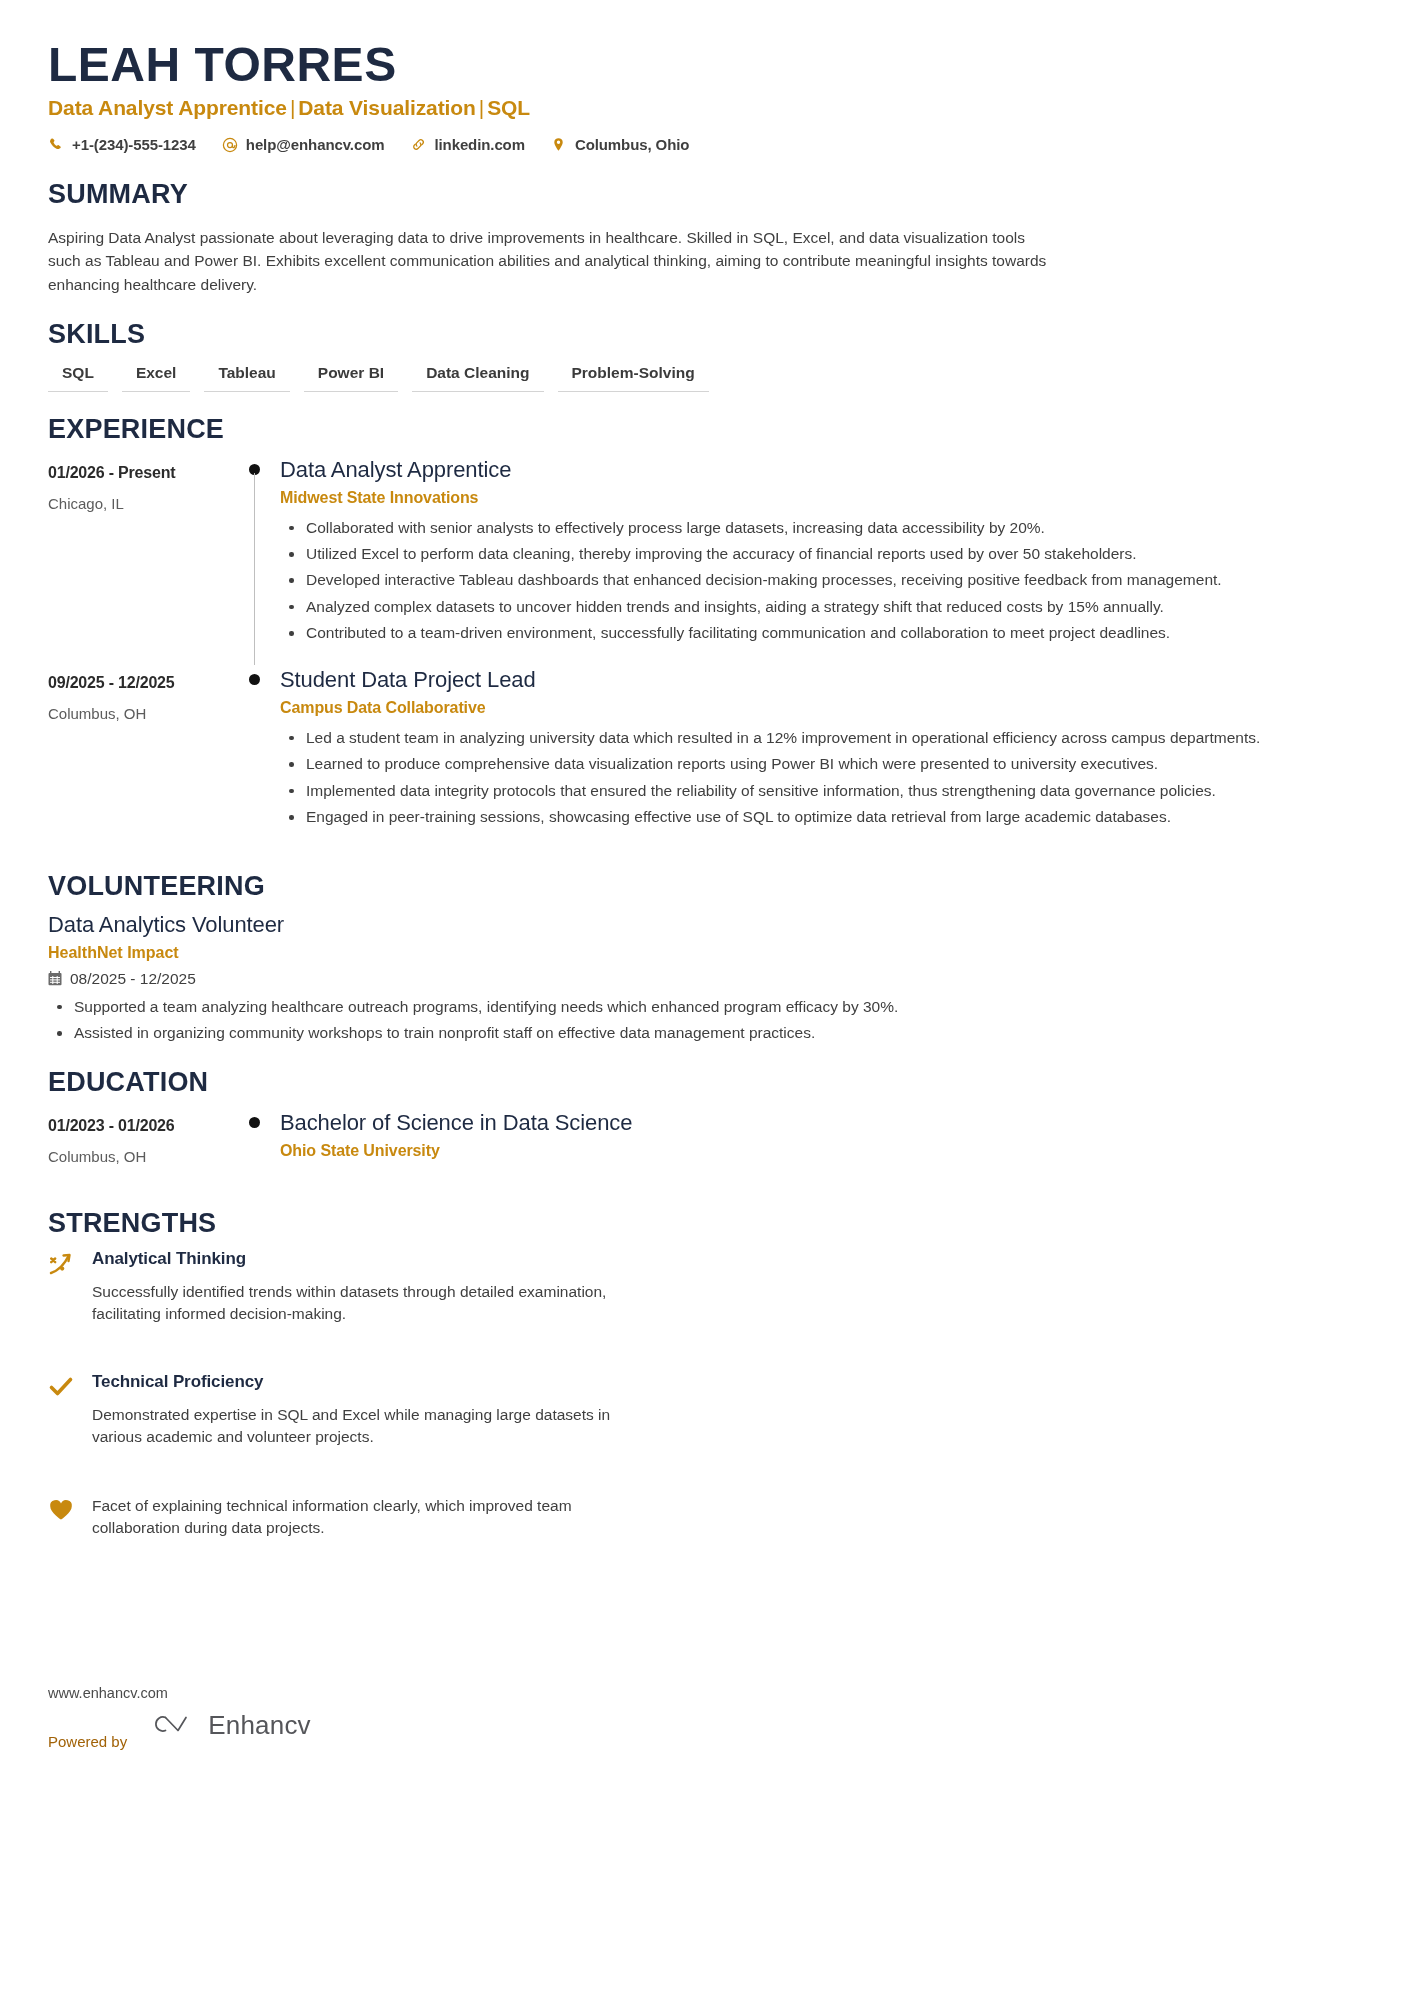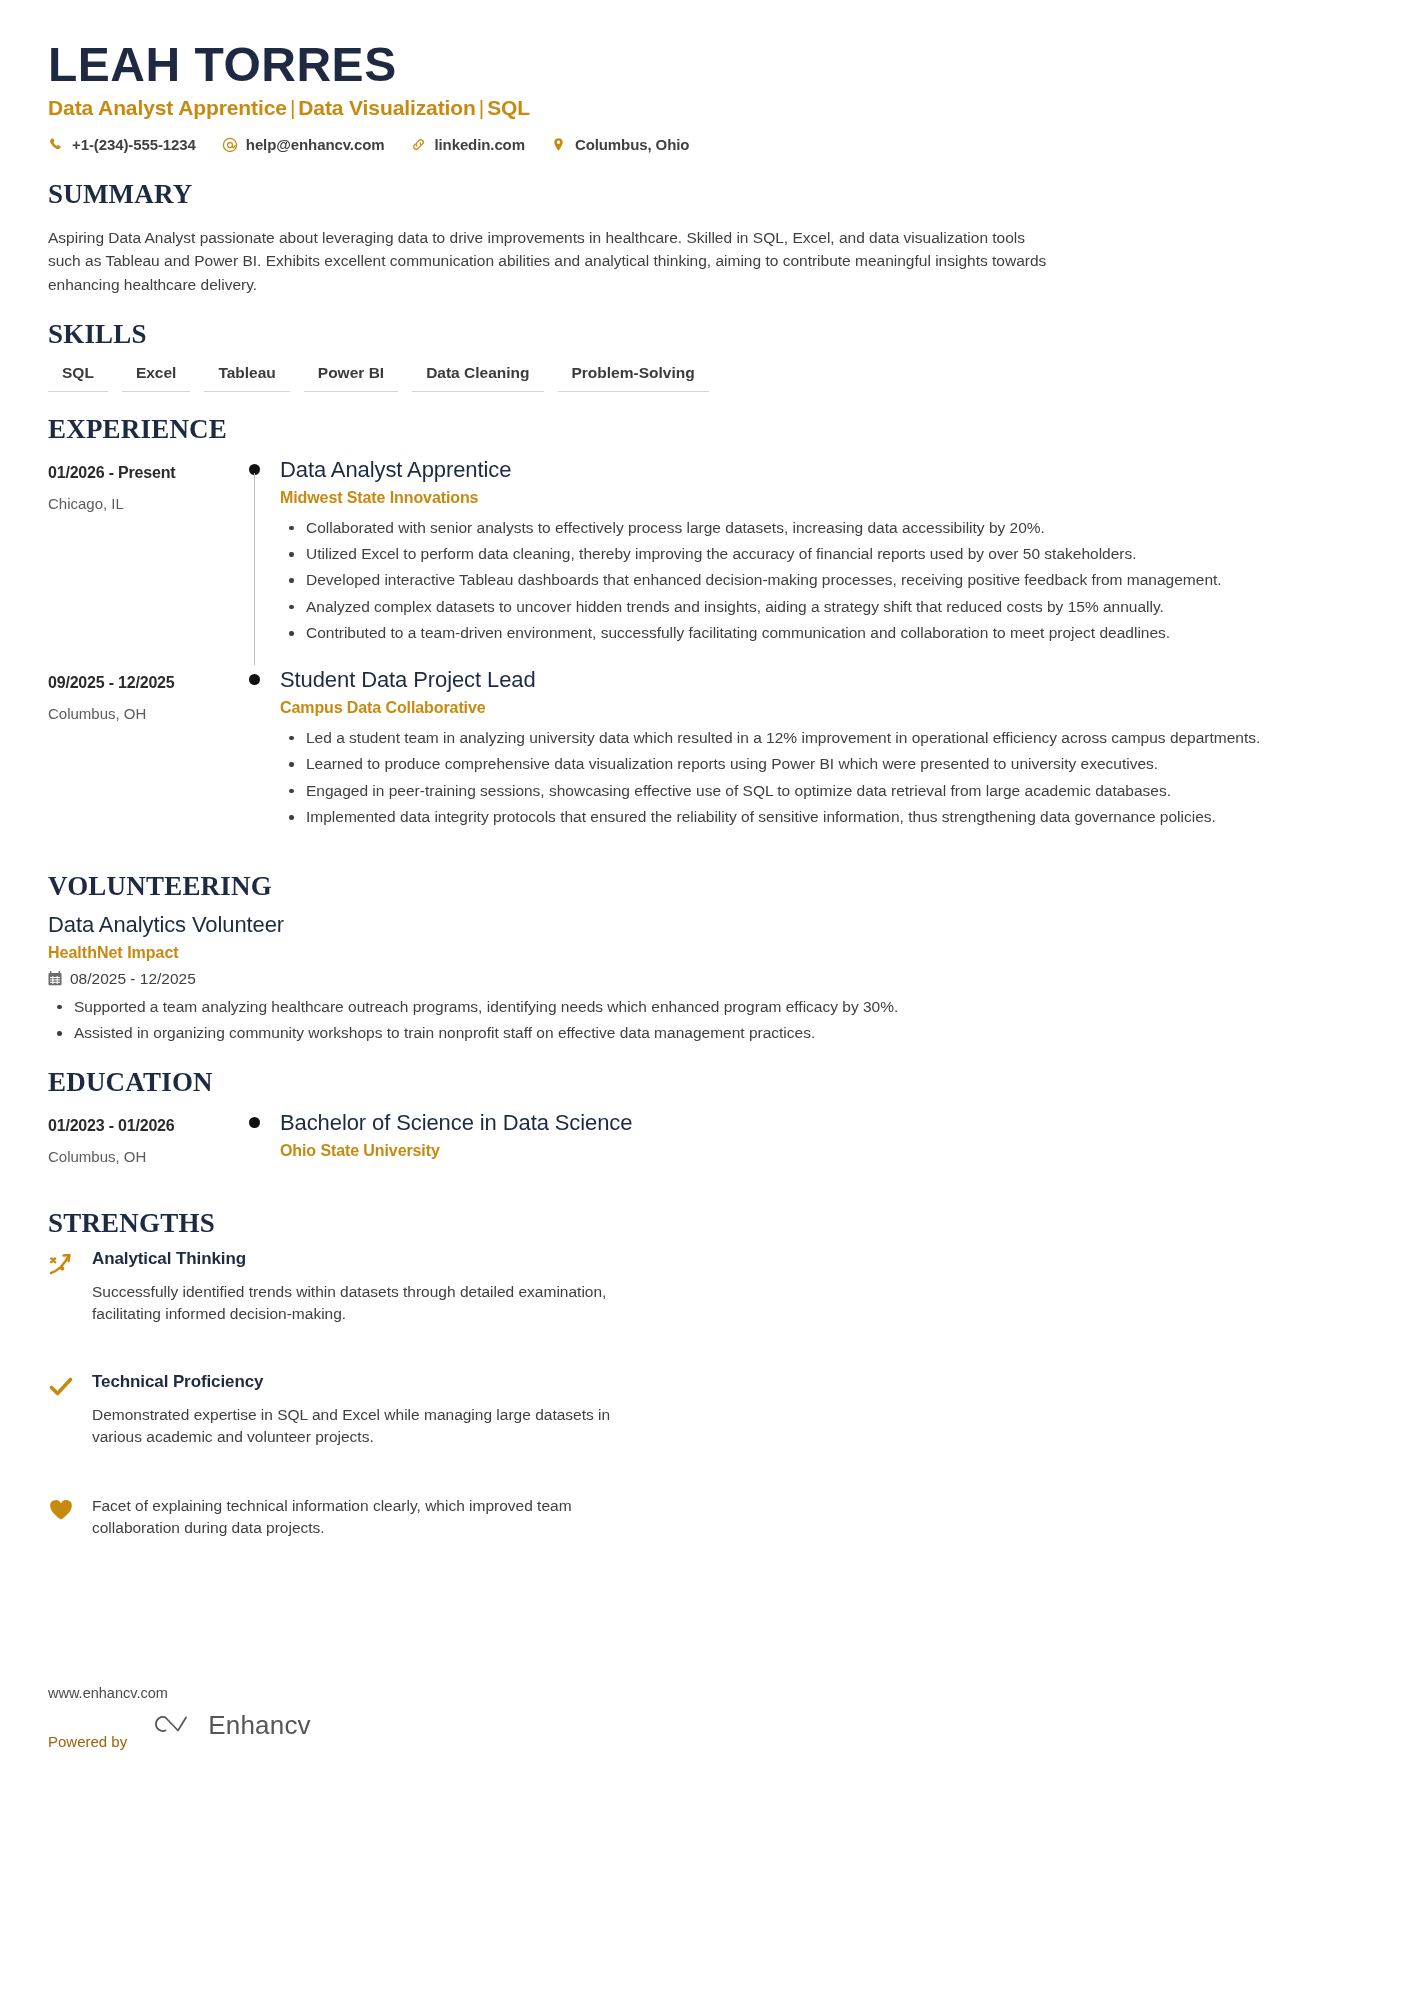--- a/index.html
+++ b/index.html
@@ -43,21 +43,20 @@
   .cicon { width: 16px; height: 16px; display: inline-flex; align-items: center; justify-content: center; color: #c8890f; flex: 0 0 auto; }
   .cicon svg { display: block; }
 
   
   .sec-title {
     font-size: 27px;
     font-weight: bold;
     color: #1e2a42;
     letter-spacing: 0.2px;
     margin: 0 0 10px 0;
-    font-family: Liberation Serif, serif;
   }
   .section { margin-bottom: 22px; }
 
   
   .summary-text {
     font-size: 15.5px;
     line-height: 1.52;
     color: #3f3f3f;
     max-width: 1000px;
   }
@@ -258,22 +257,22 @@
       <div class="entry-rail no-line">
         <span class="dot"></span>
 
       </div>
       <div class="entry-body">
         <div class="role-title">Student Data Project Lead</div>
         <div class="org-name">Campus Data Collaborative</div>
         <ul class="bullets">
           <li>Led a student team in analyzing university data which resulted in a 12% improvement in operational efficiency across campus departments.</li>
           <li>Learned to produce comprehensive data visualization reports using Power BI which were presented to university executives.</li>
+          <li>Implemented data integrity protocols that ensured the reliability of sensitive information, thus strengthening data governance policies.</li>
           <li>Engaged in peer-training sessions, showcasing effective use of SQL to optimize data retrieval from large academic databases.</li>
-          <li>Implemented data integrity protocols that ensured the reliability of sensitive information, thus strengthening data governance policies.</li>
         </ul>
       </div>
     </div>
   </div>
 
   <div class="section">
     <h2 class="sec-title">VOLUNTEERING</h2>
     <div class="vol-title">Data Analytics Volunteer</div>
     <div class="vol-org">HealthNet Impact</div>
     <div class="vol-date-row">

